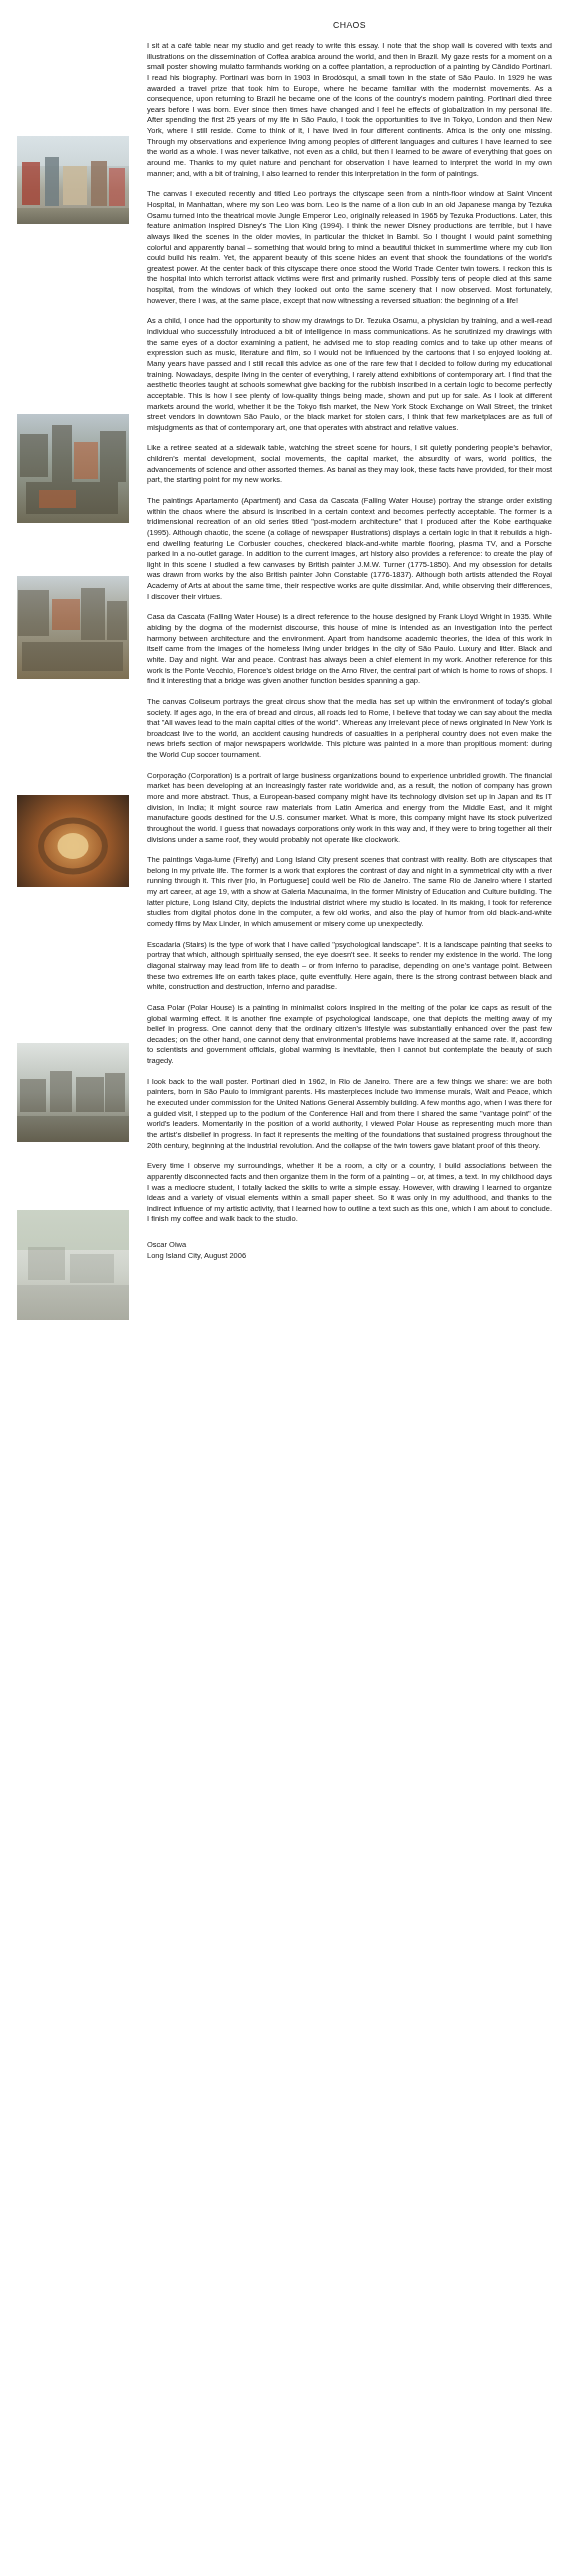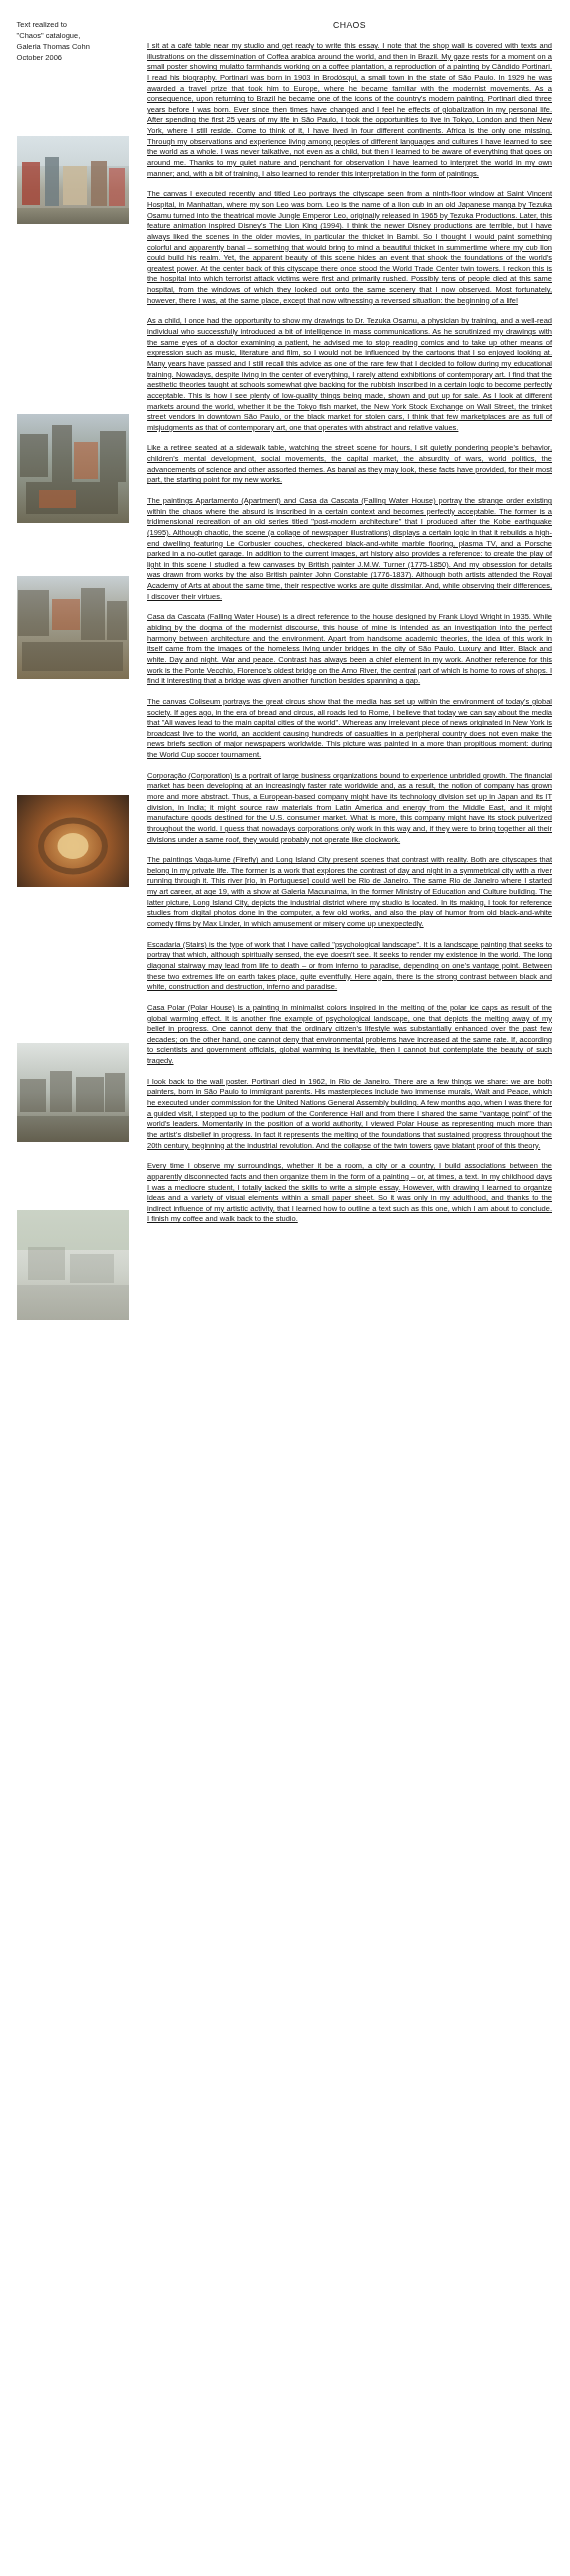--- a/index.html
+++ b/index.html
@@ -60,21 +60,20 @@
     margin: 0 0 11px 0;
     color: #111;
     text-align: center;
   }
   .para {
     font-size: 7.5px;
     line-height: 1.42;
     text-align: justify;
     margin: 0 0 10px 0;
     color: #161616;
-    text-decoration: underline;
   }
   .signature {
     font-size: 7.5px;
     line-height: 1.45;
     margin-top: 14.7px;
     white-space: pre-line;
   }
 
   
   .art1 { height: 88px; background:
@@ -113,26 +112,20 @@
 
   .art6 { height: 110px; background: linear-gradient(#e8eae5 0%, #cfd3cb 55%, #b3b5a9 100%); }
   .art6 .s { position:absolute; background:#8e9187; opacity:.5; }
   .art6 .g { position:absolute; background:#b7c3b0; opacity:.6; }
 </style>
 </head>
 <body>
 
 <div class="page">
 
-  <div class="left-col">
-    <div class="credit">Text realized to
- "Chaos" catalogue,
-Galeria Thomas Cohn
-October 2006</div>
-  </div>
 
   <div class="thumbs">
 
     <div class="thumb art1" style="margin-top:53px;">
       <div class="sky"></div>
       <div class="b1"></div>
         <div class="b2"></div>
         <div class="b3"></div>
       <div class="b4"></div>
         <div class="b5"></div>
@@ -188,16 +181,18 @@
     <p class="para">The paintings Apartamento (Apartment) and Casa da Cascata (Falling Water House) portray the strange order existing within the chaos where the absurd is inscribed in a certain context and becomes perfectly acceptable. The former is a tridimensional recreation of an old series titled "post-modern architecture" that I produced after the Kobe earthquake (1995).  Although chaotic, the scene (a collage of newspaper illustrations) displays a certain logic in that it rebuilds a high-end dwelling featuring Le Corbusier couches, checkered black-and-white marble flooring, plasma TV, and a Porsche parked in a no-outlet garage. In addition to the current images, art history also provides a reference: to create the play of light in this scene I studied a few canvases by British painter J.M.W. Turner (1775-1850). And my obsession for details was drawn from works by the also British painter John Constable (1776-1837). Although both artists attended the Royal Academy of Arts at about the same time, their respective works are quite dissimilar. And, while observing their differences, I discover their virtues.</p>
     <p class="para">Casa da Cascata (Falling Water House) is a direct reference to the house designed by Frank Lloyd Wright in 1935. While abiding by the dogma of the modernist discourse, this house of mine is intended as an investigation into the perfect harmony between architecture and the environment. Apart from handsome academic theories, the idea of this work in itself came from the images of the homeless living under bridges in the city of São Paulo. Luxury and litter. Black and white. Day and night. War and peace. Contrast has always been a chief element in my work. Another reference for this work is the Ponte Vecchio, Florence's oldest bridge on the Arno River, the central part of which is home to rows of shops. I find it interesting that a bridge was given another function besides spanning a gap.</p>
     <p class="para">The canvas Coliseum portrays the great circus show that the media has set up within the environment of today's global society. If ages ago, in the era of bread and circus, all roads led to Rome, I believe that today we can say about the media that "All waves lead to the main capital cities of the world". Whereas any irrelevant piece of news originated in New York is broadcast live to the world, an accident causing hundreds of casualties in a peripheral country does not even make the news briefs section of major newspapers worldwide. This picture was painted in a more than propitious moment: during the World Cup soccer tournament.</p>
     <p class="para">Corporação (Corporation) is a portrait of large business organizations bound to experience unbridled growth. The financial market has been developing at an increasingly faster rate worldwide and, as a result, the notion of company has grown more and more abstract.  Thus, a European-based company might have its technology division set up in Japan and its IT division, in India; it might source raw materials from Latin America and energy from the Middle East, and it might manufacture goods destined for the U.S. consumer market. What is more, this company might have its stock pulverized throughout the world. I guess that nowadays corporations only work in this way and, if they were to bring together all their divisions under a same roof, they would probably not operate like clockwork.</p>
     <p class="para">The paintings Vaga-lume (Firefly) and Long Island City present scenes that contrast with reality. Both are cityscapes that belong in my private life. The former is a work that explores the contrast of day and night in a symmetrical city with a river running through it. This river [rio, in Portuguese] could well be Rio de Janeiro. The same Rio de Janeiro where I started my art career, at age 19, with a show at Galeria Macunaíma, in the former Ministry of Education and Culture building. The latter picture, Long Island City, depicts the industrial district where my studio is located. In its making, I took for reference studies from digital photos done in the computer, a few old works, and also the play of humor from old black-and-white comedy films by Max Linder, in which amusement or misery come up unexpectedly.</p>
     <p class="para">Escadaria (Stairs) is the type of work that I have called "psychological landscape". It is a landscape painting that seeks to portray that which, although spiritually sensed, the eye doesn't see. It seeks to render my existence in the world. The long diagonal stairway may lead from life to death – or from inferno to paradise, depending on one's vantage point. Between these two extremes life on earth takes place, quite eventfully. Here again, there is the strong contrast between black and white, construction and destruction, inferno and paradise.</p>
     <p class="para">Casa Polar (Polar House) is a painting in minimalist colors inspired in the melting of the polar ice caps as result of the global warming effect.  It is another fine example of psychological landscape, one that depicts the melting away of my belief in progress. One cannot deny that the ordinary citizen's lifestyle was substantially enhanced over the past few decades; on the other hand, one cannot deny that environmental problems have increased at the same rate. If, according to scientists and government officials, global warming is inevitable, then I cannot but contemplate the beauty of such tragedy.</p>
     <p class="para">I look back to the wall poster. Portinari died in 1962, in Rio de Janeiro. There are a few things we share: we are both painters, born in São Paulo to immigrant parents. His masterpieces include two immense murals, Walt and Peace, which he executed under commission for the United Nations General Assembly building. A few months ago, when I was there for a guided visit, I stepped up to the podium of the Conference Hall and from there I shared the same "vantage point" of the world's leaders. Momentarily in the position of a world authority, I viewed Polar House as representing much more than the artist's disbelief in progress.  In fact it represents the melting of the foundations that sustained progress throughout the 20th century, beginning at the industrial revolution. And the collapse of the twin towers gave blatant proof of this theory.</p>
     <p class="para">Every time I observe my surroundings, whether it be a room, a city or a country, I build associations between the apparently disconnected facts and then organize them in the form of a painting – or, at times, a text.  In my childhood days I was a mediocre student, I totally lacked the skills to write a simple essay. However, with drawing I learned to organize ideas and a variety of visual elements within a small paper sheet.  So it was only in my adulthood, and thanks to the indirect influence of my artistic activity, that I learned how to outline a text such as this one, which I am about to conclude. I finish my coffee and walk back to the studio.</p>
 
+    <div class="signature">Oscar Oiwa
+Long Island City, August 2006</div>
   </div>
 
 </div>
 
 
 </body></html>

